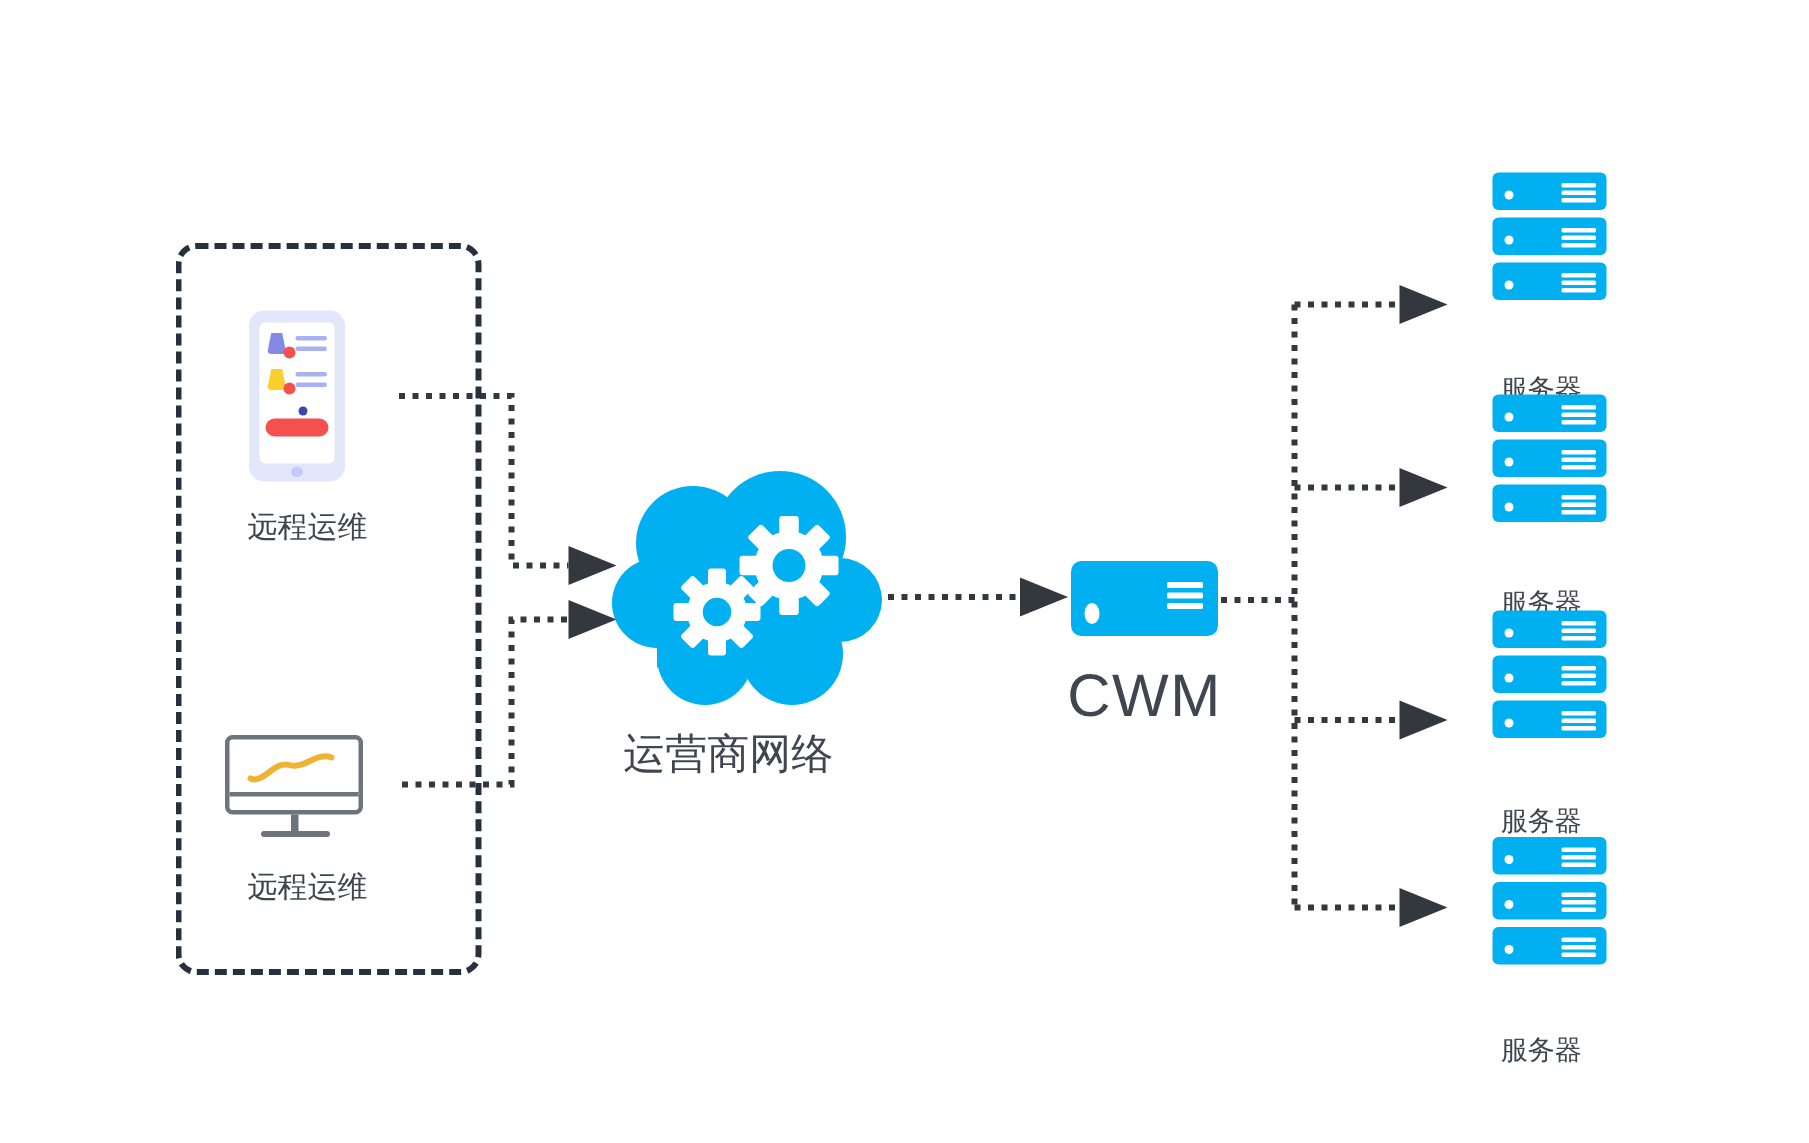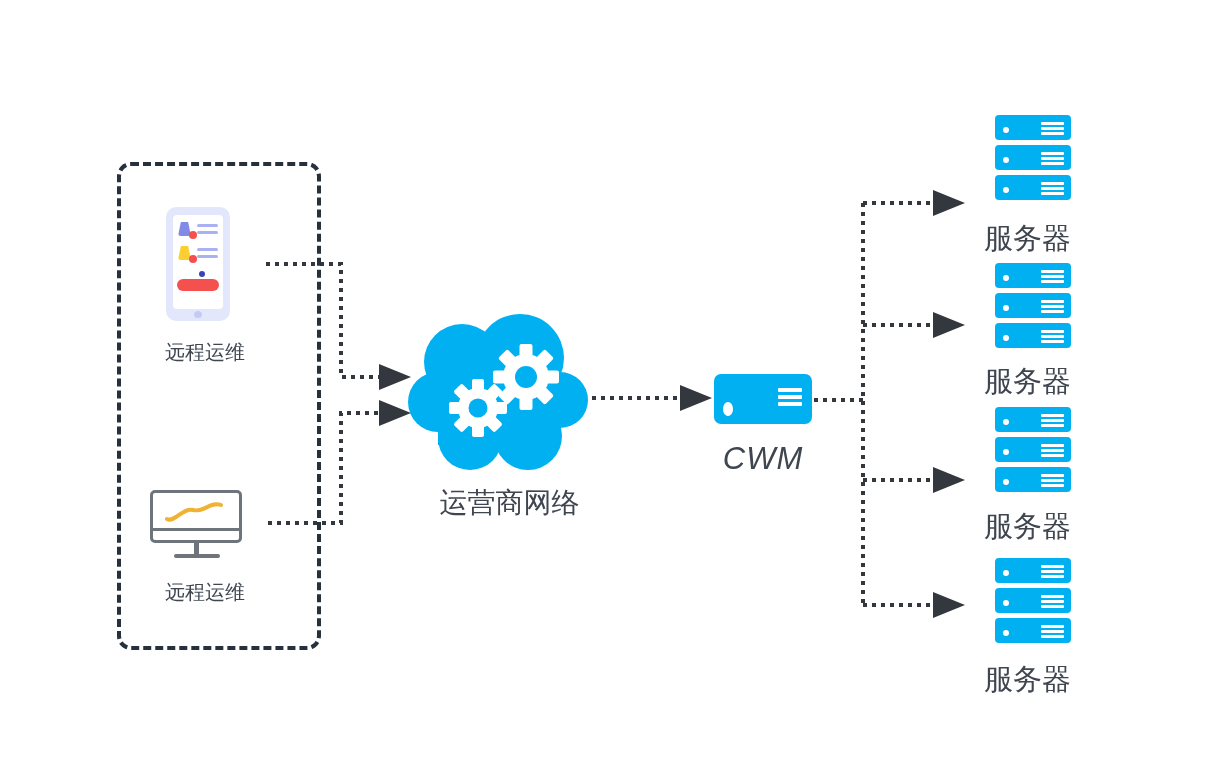--- a/index.html
+++ b/index.html
@@ -20,23 +20,23 @@
     border:4px dashed #27313e; border-radius:14px;
   }
 
   
   .node-label {
     position:absolute; color:#3f4650; text-align:center;
     font-size:20px; line-height:1.2; white-space:nowrap;
   }
   .lbl-phone   { left:110px; top:340px; width:190px; }
   .lbl-monitor { left:110px; top:580px; width:190px; }
-  .lbl-cloud   { left:417px; top:486px; width:185px; font-size:28px; }
-  .lbl-cwm     { left:688px; top:440px; width:150px; font-size:31px; letter-spacing:1px;font-style:italic; }
-  .lbl-srv     { left:955px; width:145px; font-size:29px; }
+  .lbl-cloud   { left:393px; top:486px; width:185px; font-size:28px; }
+  .lbl-cwm     { left:688px; top:440px; width:150px; font-size:40px; letter-spacing:1px; }
+  .lbl-srv     { left:955px; width:145px; font-size:18px;margin-top:28px; }
   .lbl-srv1 { top:221px; } .lbl-srv2 { top:364px; } .lbl-srv3 { top:509px; } .lbl-srv4 { top:662px; }
 
   
   .phone {
     position:absolute; left:166px; top:207px; width:64px; height:114px;
     background:#e3e7fc; border-radius:10px;
   }
   .phone-screen {
     position:absolute; left:7px; right:7px; top:8px; bottom:12px;
     background:#ffffff; border-radius:4px; padding:7px 5px 0 5px;

